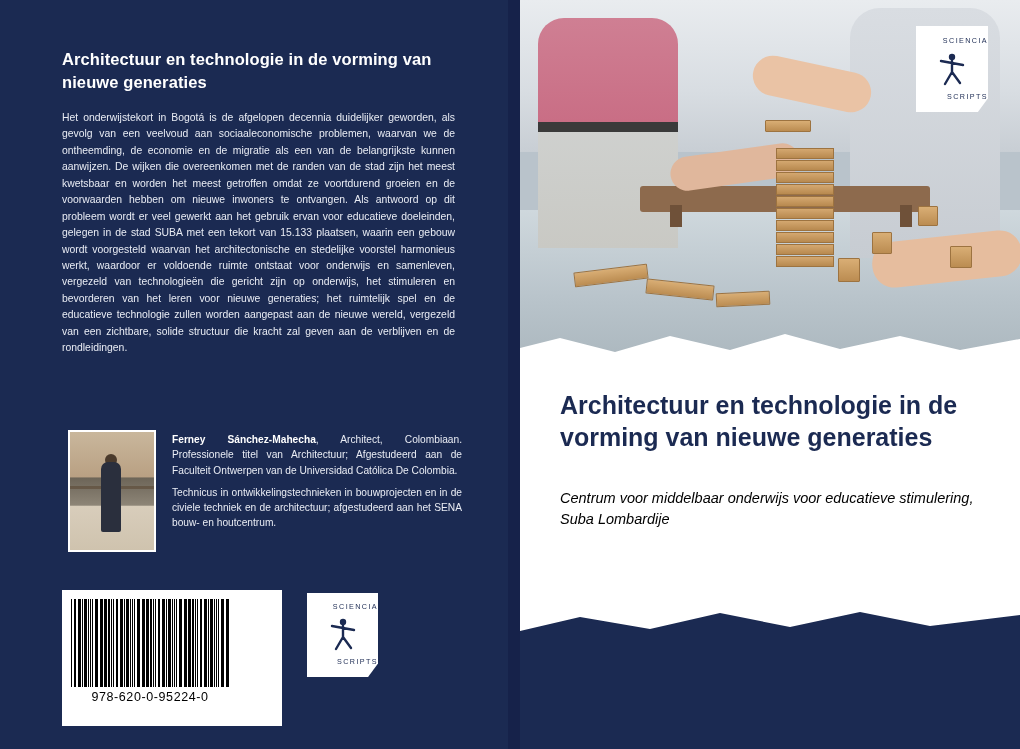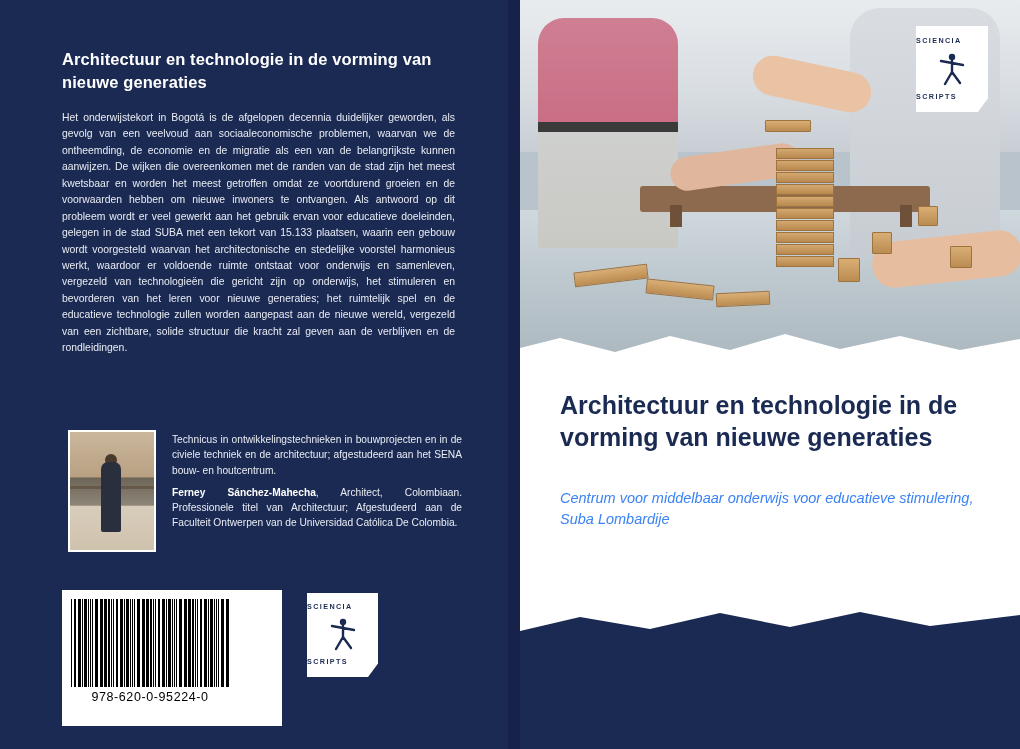--- a/index.html
+++ b/index.html
@@ -140,23 +140,23 @@
 
   
   .logo {
     background: #ffffff;
     position: relative;
   }
   .logo .lg-top, .logo .lg-bot {
     position: absolute;
     left: 0;
     width: 100%;
-    text-align: left;
+    text-align: right;
     color: #1b2a52;
-    font-weight: bold;
+    font-weight: normal;
     letter-spacing: 1.4px;
   }
   .logo .lg-man {
     position: absolute;
     left: 50%;
     transform: translateX(-50%);
   }
   .logo-back {
     position: absolute;
     left: 307px;
@@ -285,21 +285,21 @@
     color: #1b2a52;
     line-height: 1.26;
   }
   .front-subtitle {
     position: absolute;
     left: 40px;
     top: 488px;
     width: 430px;
     font-size: 14.5px;
     font-style: italic;
-    color: #3b82f6;
+    color: #000000;
     line-height: 1.42;
   }
   .front-bottom {
     position: absolute;
     left: 0;
     bottom: 0;
     width: 500px;
     height: 142px;
     background: #1b2a52;
     clip-path: polygon(0 24px, 60px 10px, 130px 22px, 200px 6px, 270px 20px, 340px 5px, 410px 19px, 500px 8px, 500px 142px, 0 142px);
@@ -325,22 +325,22 @@
 
     <div class="back-blurb">Het onderwijstekort in Bogotá is de afgelopen decennia duidelijker geworden, als gevolg van een veelvoud aan sociaaleconomische problemen, waarvan we de ontheemding, de economie en de migratie als een van de belangrijkste kunnen aanwijzen. De wijken die overeenkomen met de randen van de stad zijn het meest kwetsbaar en worden het meest getroffen omdat ze voortdurend groeien en de voorwaarden hebben om nieuwe inwoners te ontvangen. Als antwoord op dit probleem wordt er veel gewerkt aan het gebruik ervan voor educatieve doeleinden, gelegen in de stad SUBA met een tekort van 15.133 plaatsen, waarin een gebouw wordt voorgesteld waarvan het architectonische en stedelijke voorstel harmonieus werkt, waardoor er voldoende ruimte ontstaat voor onderwijs en samenleven, vergezeld van technologieën die gericht zijn op onderwijs, het stimuleren en bevorderen van het leren voor nieuwe generaties; het ruimtelijk spel en de educatieve technologie zullen worden aangepast aan de nieuwe wereld, vergezeld van een zichtbare, solide structuur die kracht zal geven aan de verblijven en de rondleidingen.</div>
 
     <div class="author-block">
       <div class="author-photo">
         <div class="shelf"></div>
         <div class="head"></div>
         <div class="figure"></div>
       </div>
       <div class="author-text">
+        <p><b>Ferney Sánchez-Mahecha</b><span>, Architect, Colombiaan.</span> <span>Professionele titel van Architectuur; Afgestudeerd aan de Faculteit Ontwerpen van de Universidad Católica De Colombia.</span></p>
         <p>Technicus in ontwikkelingstechnieken in bouwprojecten en in de civiele techniek en de architectuur; afgestudeerd aan het SENA bouw- en houtcentrum.</p>
-        <p><b>Ferney Sánchez-Mahecha</b><span>, Architect, Colombiaan.</span> <span>Professionele titel van Architectuur; Afgestudeerd aan de Faculteit Ontwerpen van de Universidad Católica De Colombia.</span></p>
       </div>
     </div>
 
     <div class="barcode-box">
       <div class="barcode-bars">
           <i style="left: 0px; width: 1px;"></i>
           <i style="left: 3px; width: 2px;"></i>
           <i style="left: 7px; width: 3px;"></i>
           <i style="left: 11px; width: 1px;"></i>
           <i style="left: 13px; width: 3px;"></i>

